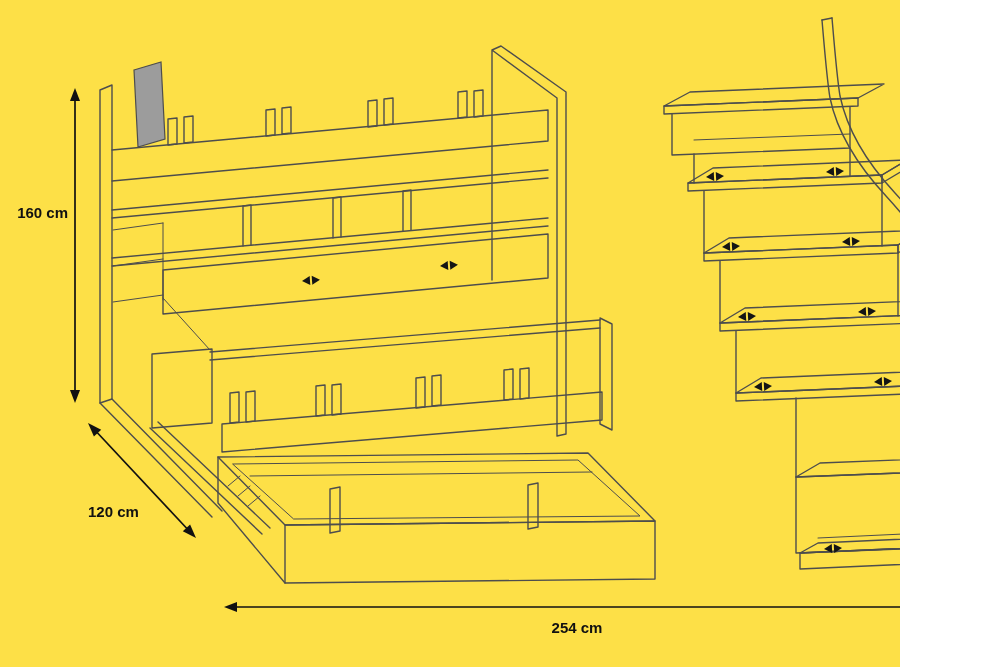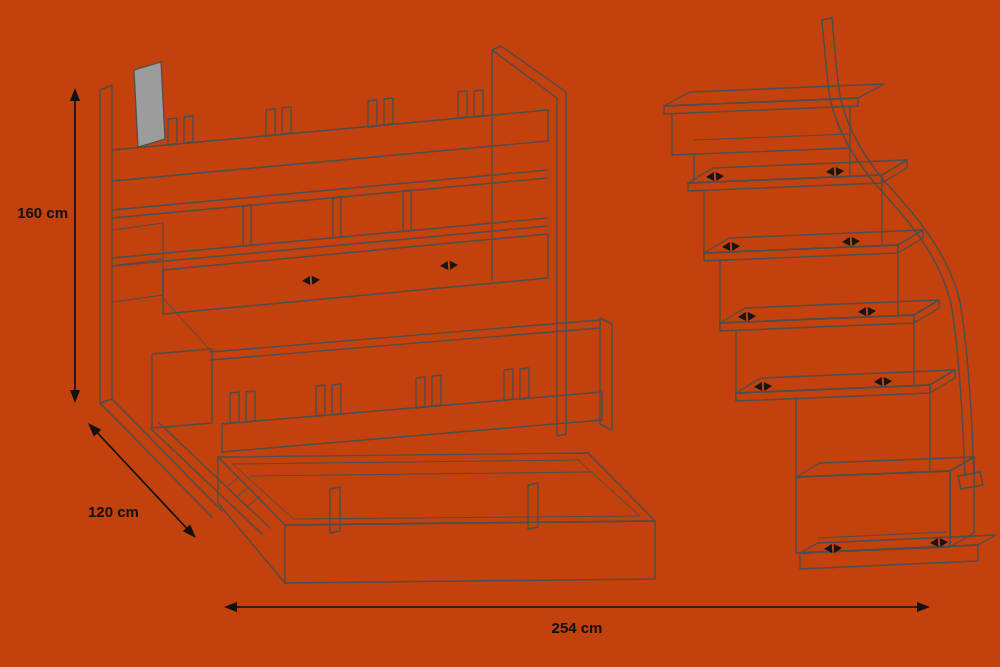--- a/index.html
+++ b/index.html
@@ -1,16 +1,16 @@
 <!DOCTYPE html>
 <html><head>
 <meta charset="utf-8">
 <style>
   html,body{margin:0;padding:0;background:#ffffff;}
-  .canvas{position:relative;width:1000px;height:667px;background:#c2410c;overflow:hidden;
+  .canvas{position:relative;width:900px;height:667px;background:#fde047;overflow:hidden;
           font-family:"Liberation Sans", sans-serif;}
   svg{position:absolute;left:0;top:0;}
   .ln{fill:none;stroke:#4d4d4d;stroke-width:1.4;stroke-linecap:round;stroke-linejoin:round;}
   .thin{stroke-width:1;}
   .dim{fill:none;stroke:#111111;stroke-width:1.7;}
   .arrow{fill:#111111;stroke:none;}
   .dimtxt{font:bold 15px "Liberation Sans", sans-serif;fill:#111111;}
   .grayfill{stroke:#4d4d4d;stroke-width:1.2;}
 </style>
 </head>

